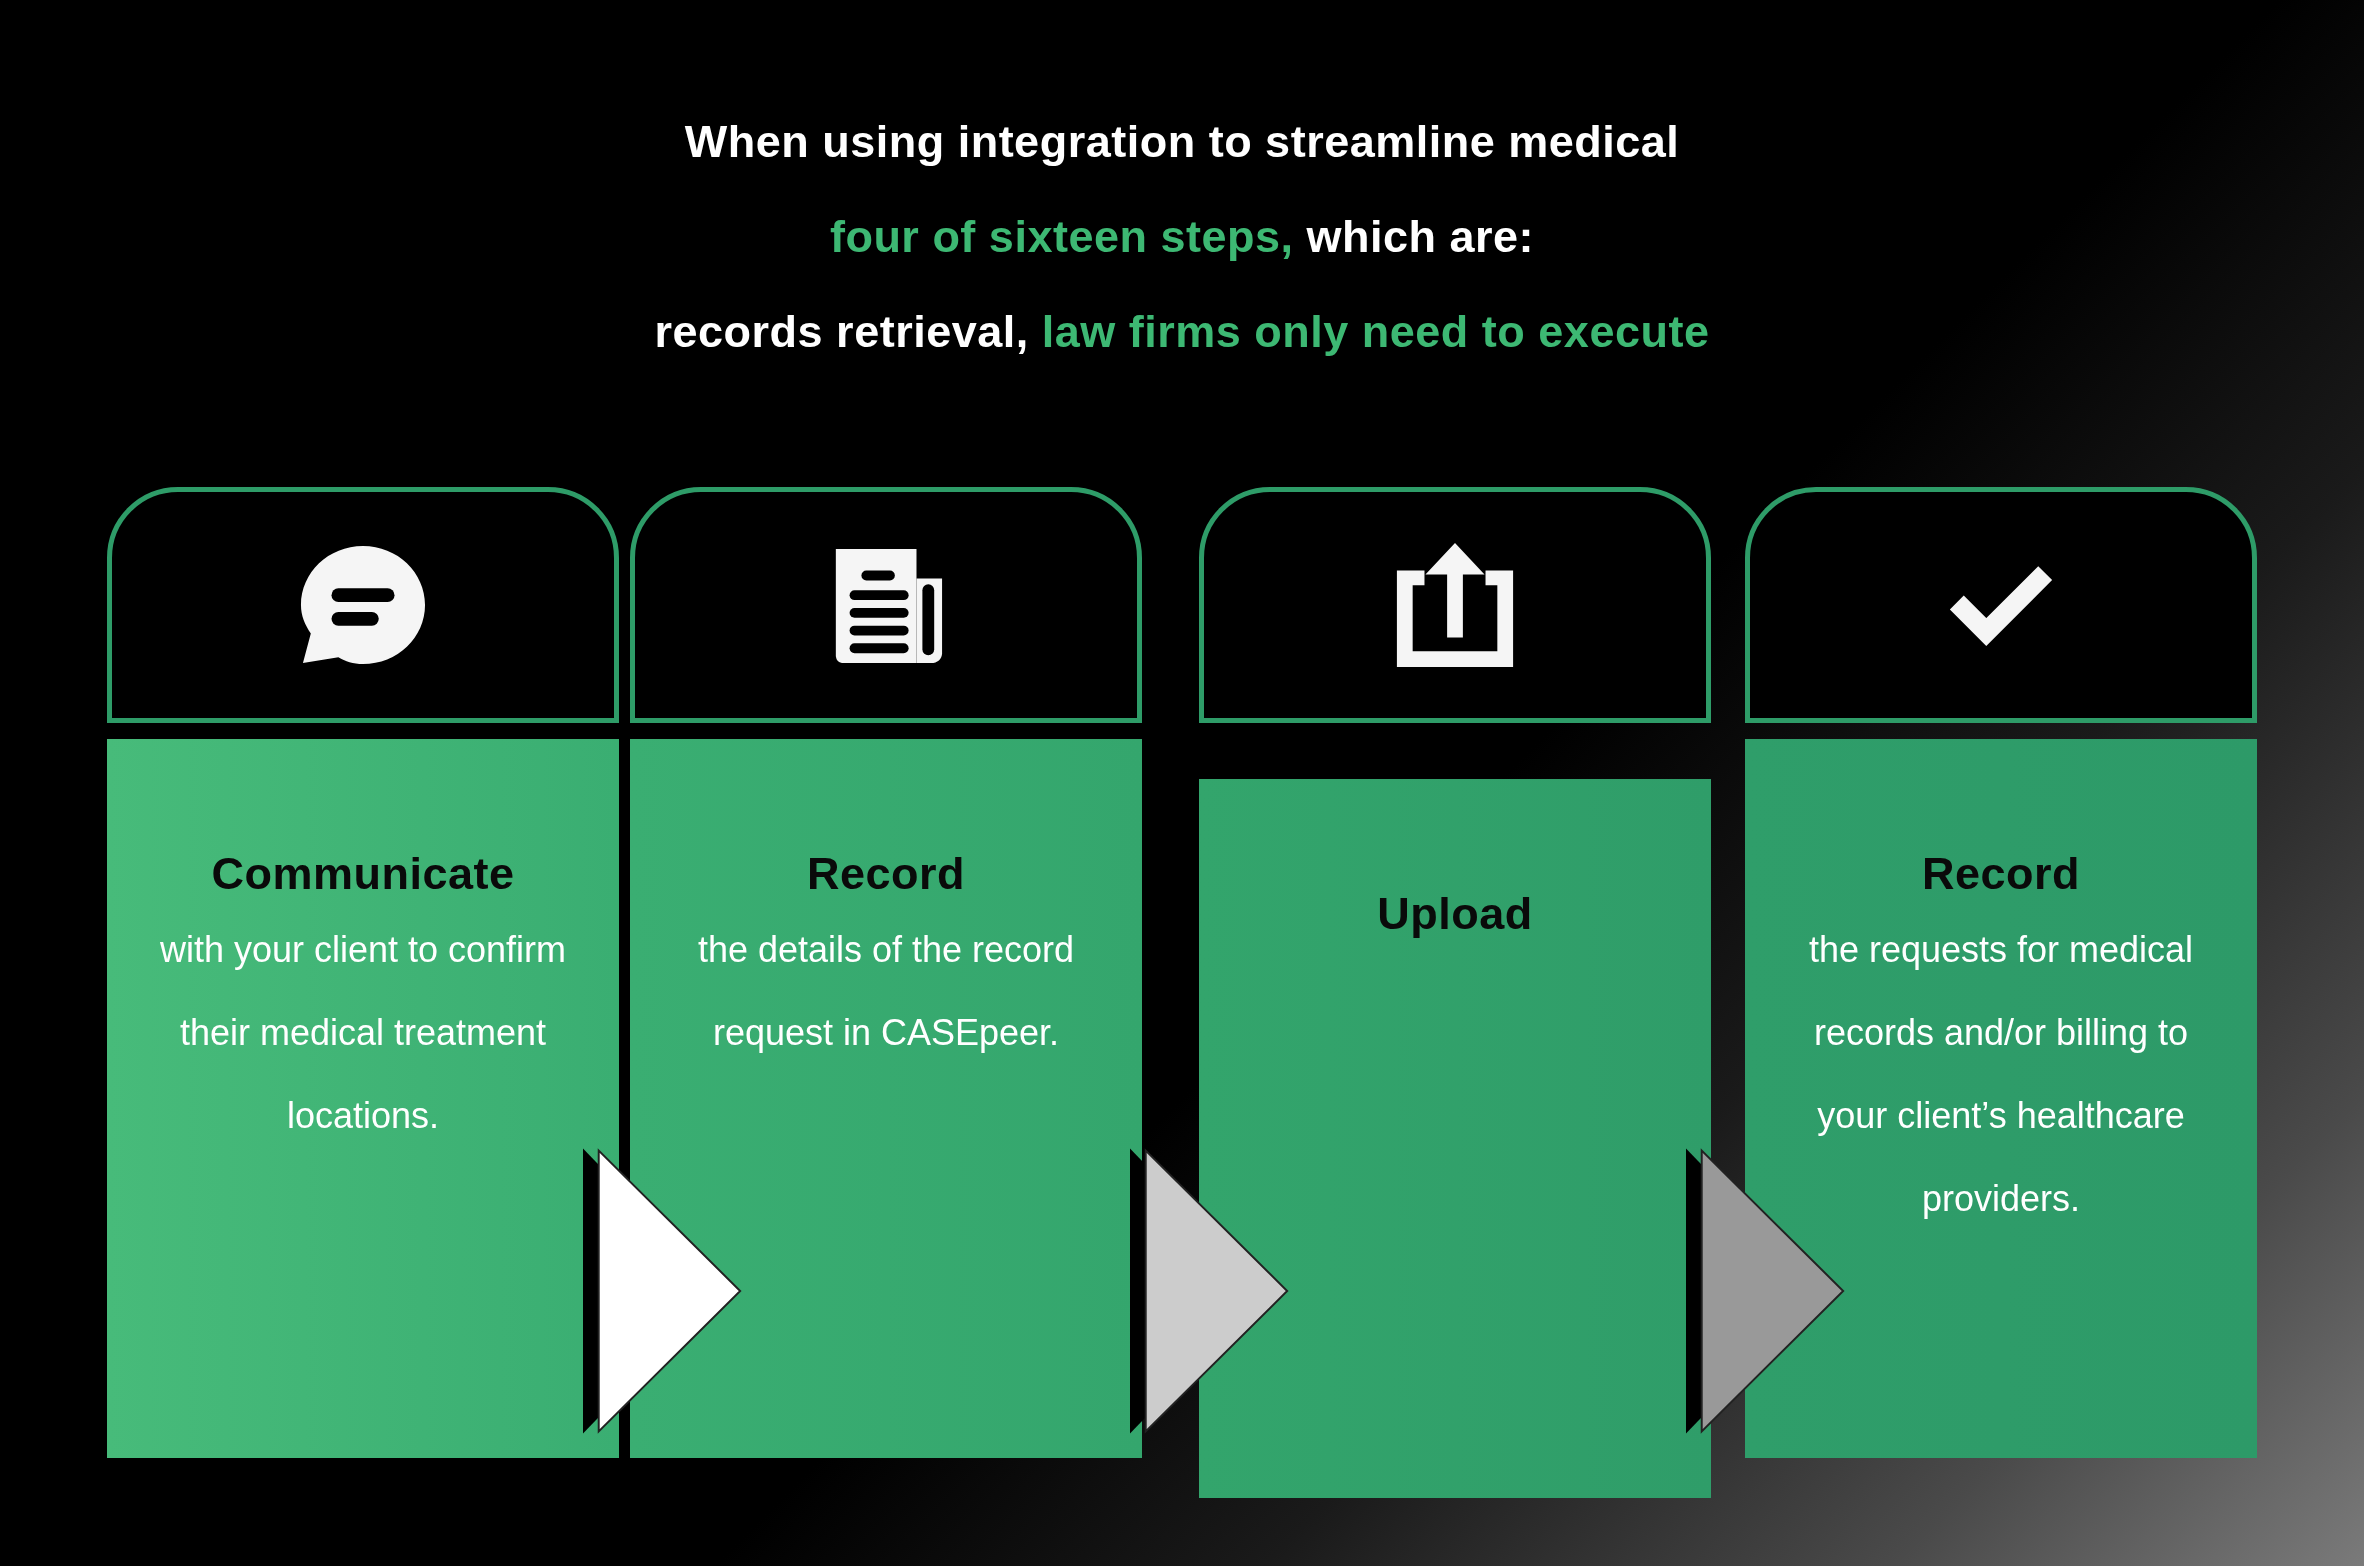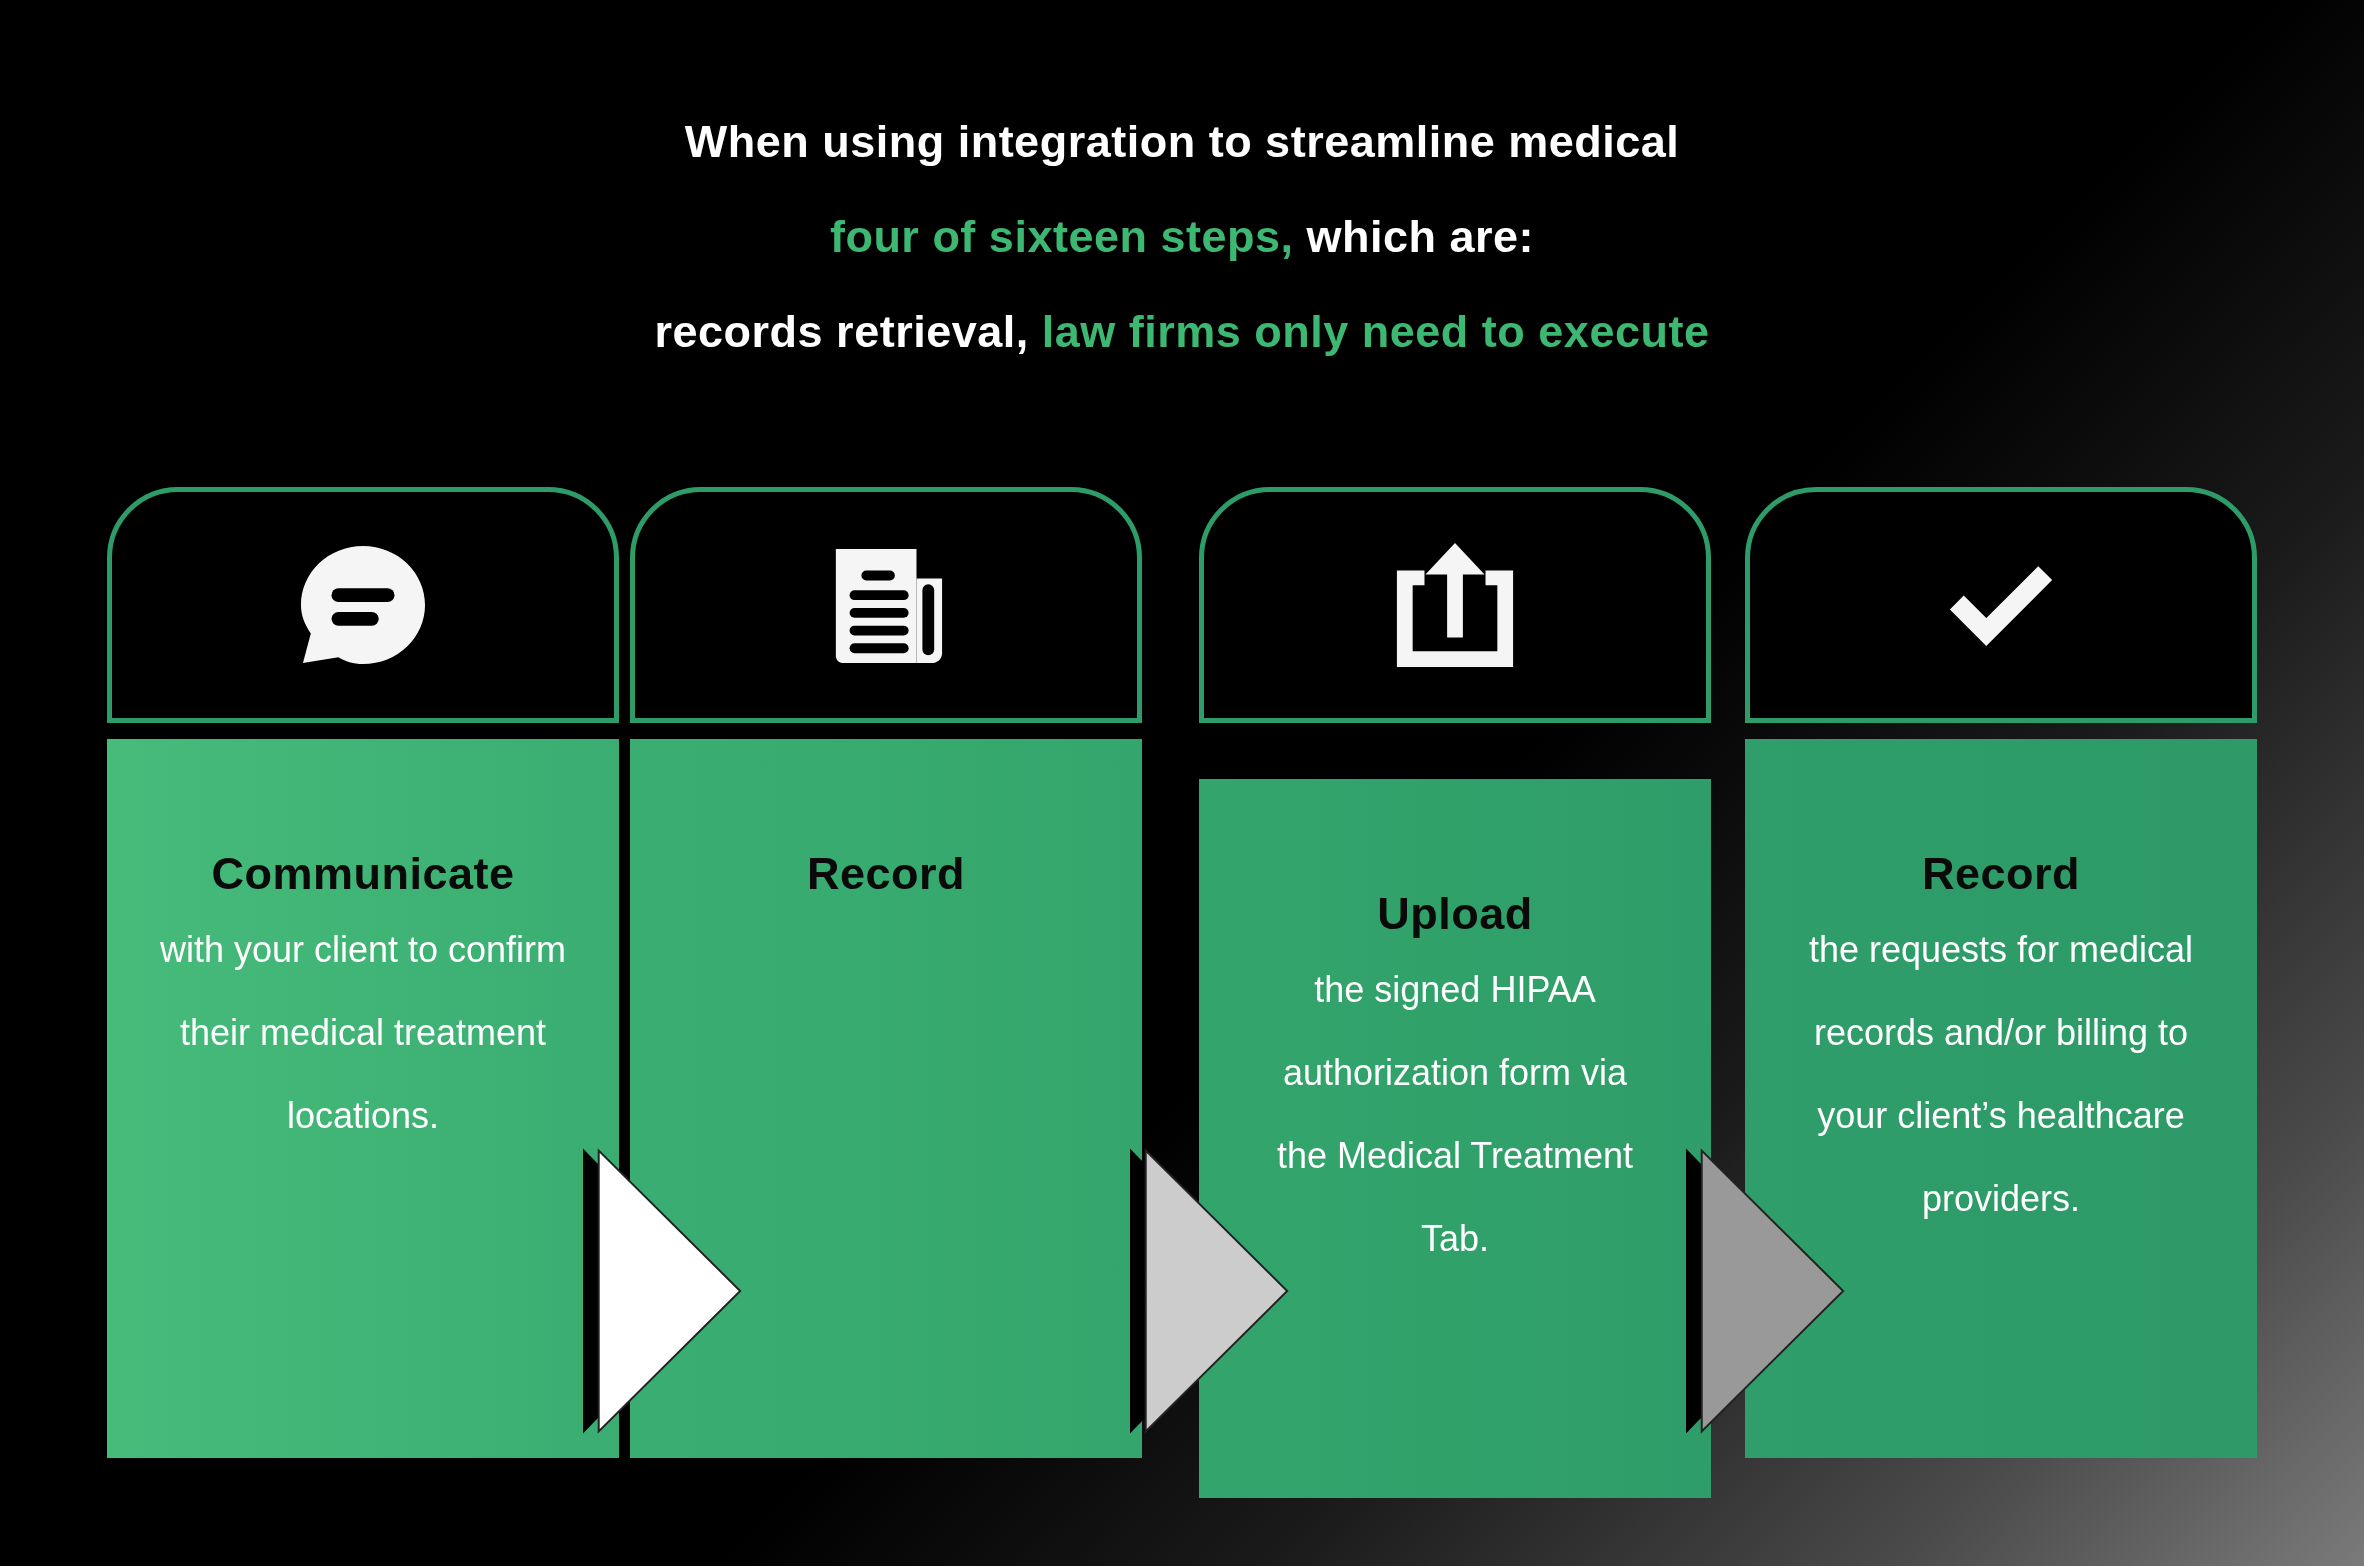--- a/index.html
+++ b/index.html
@@ -72,35 +72,35 @@
         <rect x="36" y="26" width="34" height="10" rx="5" fill="#000"></rect>
         <rect x="24" y="46" width="60" height="10" rx="5" fill="#000"></rect>
         <rect x="24" y="64" width="60" height="10" rx="5" fill="#000"></rect>
         <rect x="24" y="82" width="60" height="10" rx="5" fill="#000"></rect>
         <rect x="24" y="100" width="60" height="10" rx="5" fill="#000"></rect>
       </svg>
     </span>
   </div>
   <div class="card-body" style="background: linear-gradient(90deg, #3aae72, #34a66d);">
     <div class="card-title">Record</div>
+    <div class="card-text">the details of the record request in CASEpeer.</div>
   </div>
 </div>
 
 <div class="card" style="left:1199px">
   <div class="card-head">
     <span class="icon">
       <svg width="128" height="128" viewBox="0 0 130 130">
         <path d="M6 30 H34 V45 H22 V112 H108 V45 H96 V30 H124 V128 H6 Z" fill="#f5f5f5"></path>
         <polygon points="65,2 95,34 73,34 73,98 57,98 57,34 35,34" fill="#f5f5f5"></polygon>
       </svg>
     </span>
   </div>
   <div class="card-body" style="background: linear-gradient(90deg, #33a56c, #2f9d69); margin-top: 40px;">
     <div class="card-title">Upload</div>
-    <div class="card-text" style="width:374px">the signed HIPAA authorization form via the Medical Treatment Tab.</div>
   </div>
 </div>
 
 <div class="card" style="left:1745px">
   <div class="card-head">
     <span class="icon">
       <svg width="108" height="89" viewBox="0 0 110 90">
         <polyline points="10,42 40,72 100,12" fill="none" stroke="#f5f5f5" stroke-width="20"></polyline>
       </svg>
     </span>

